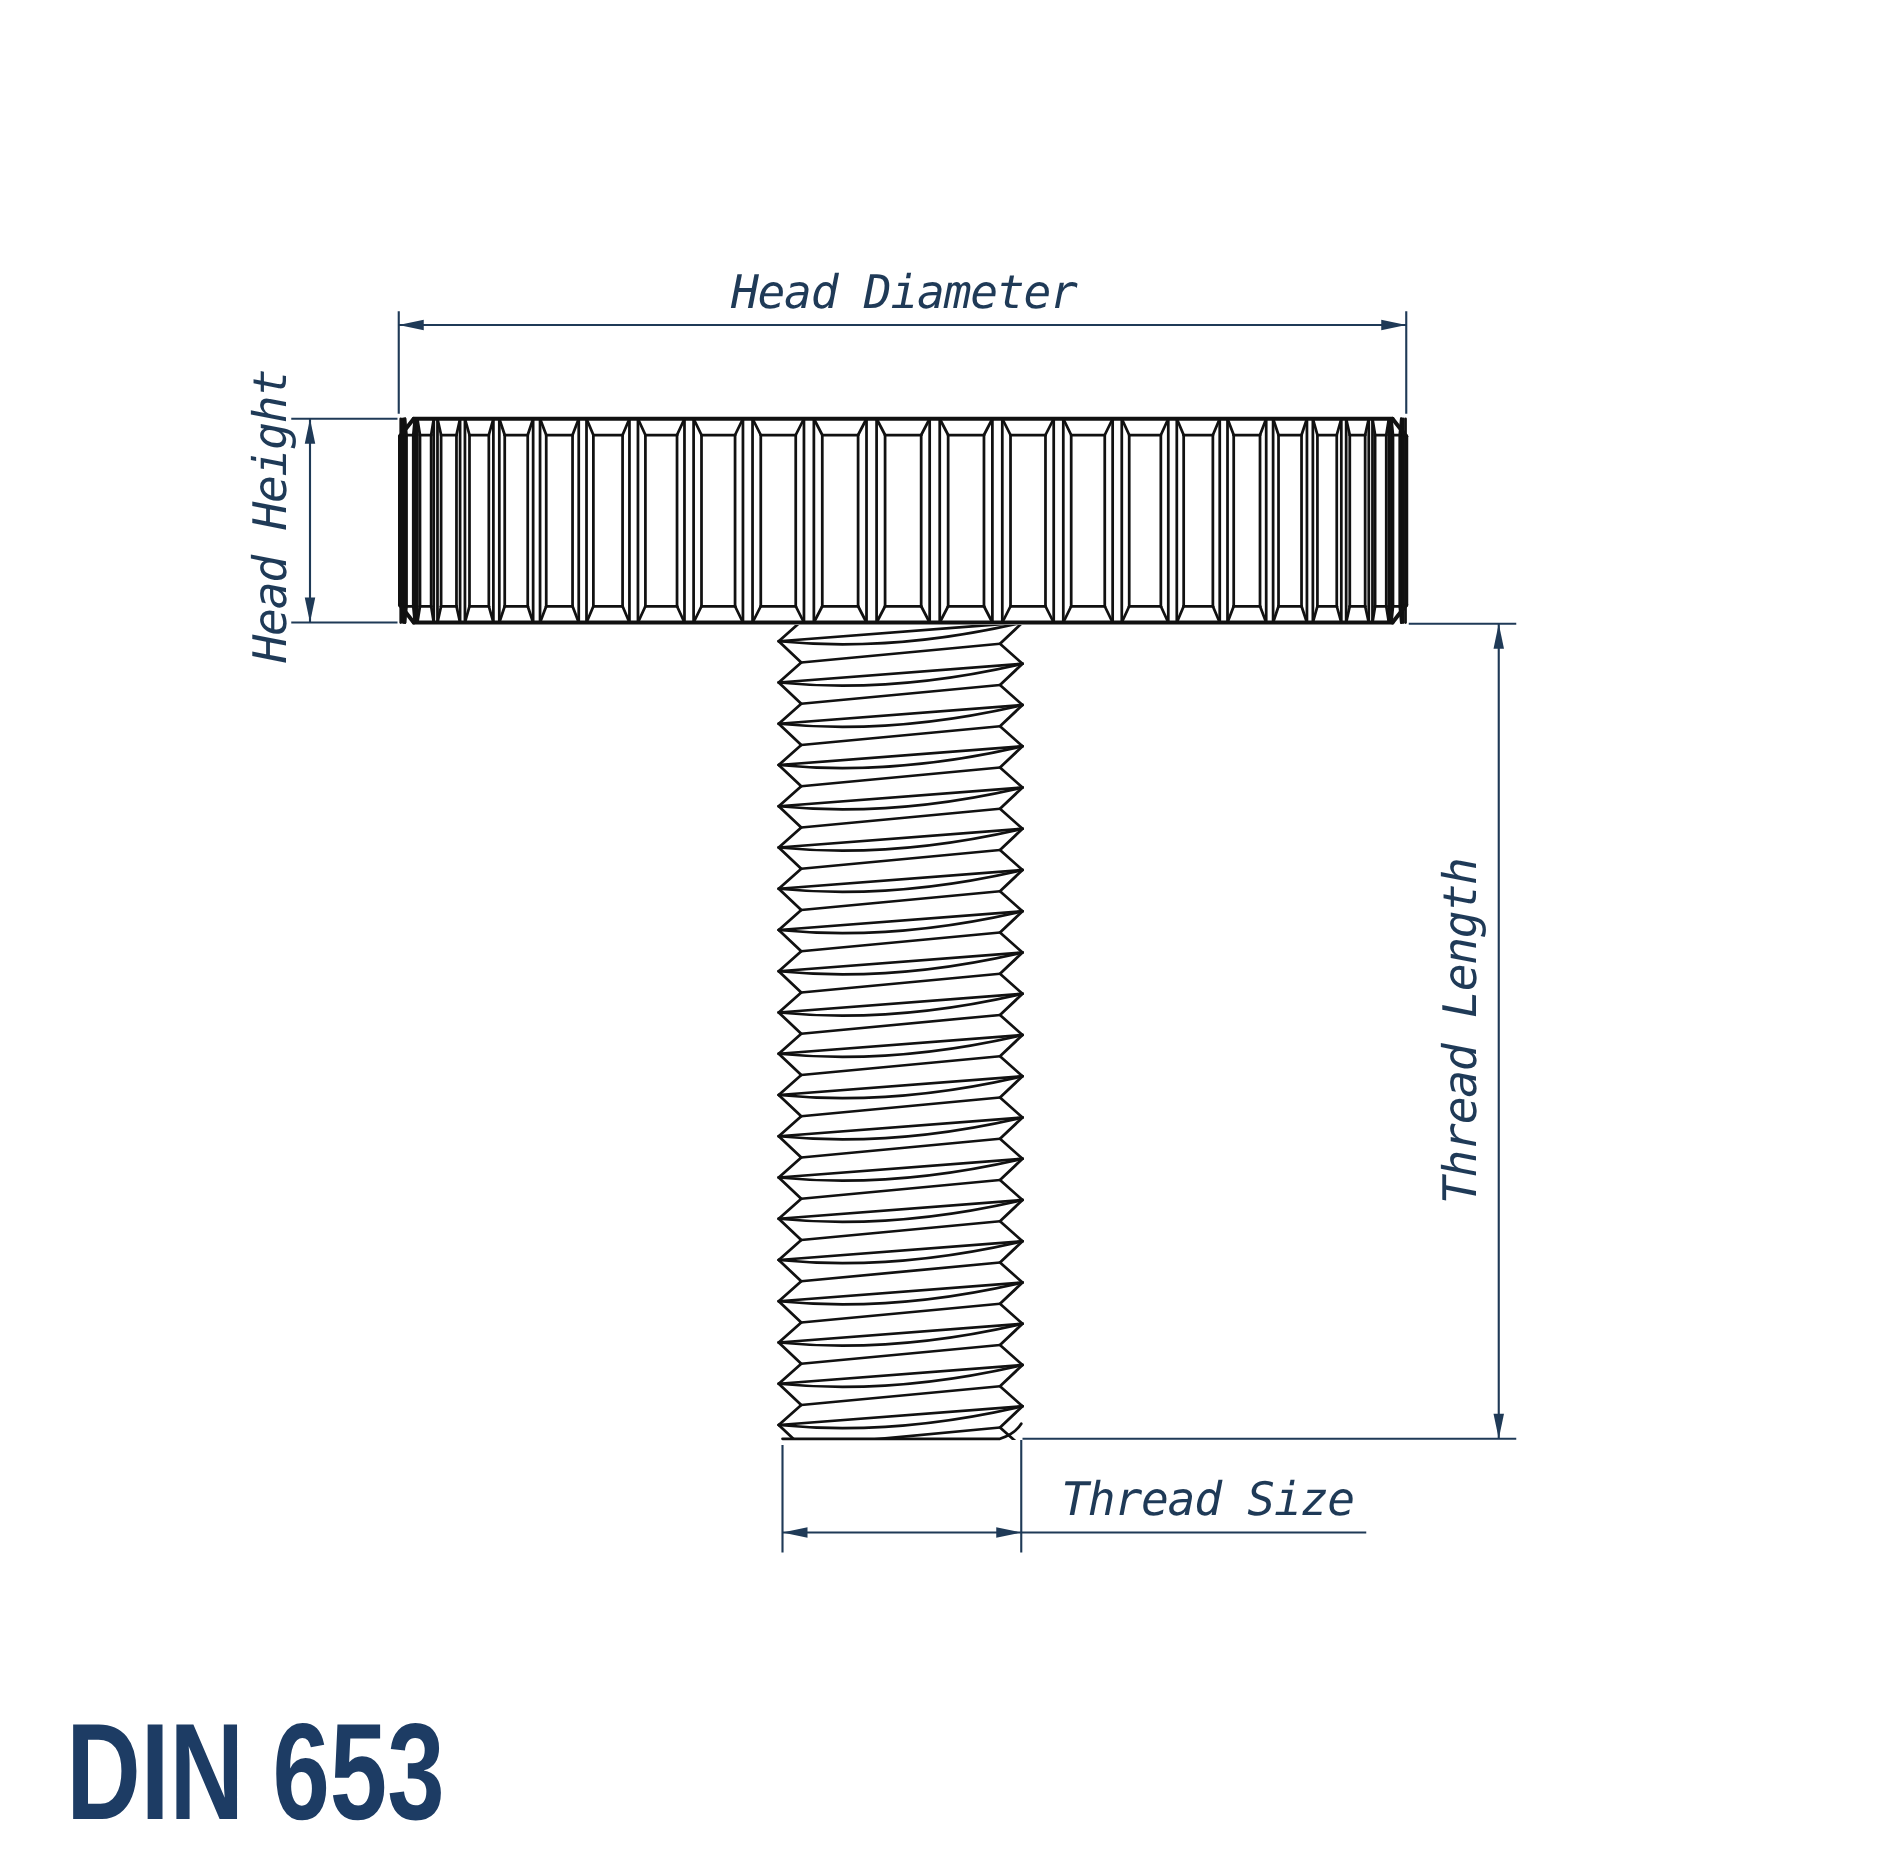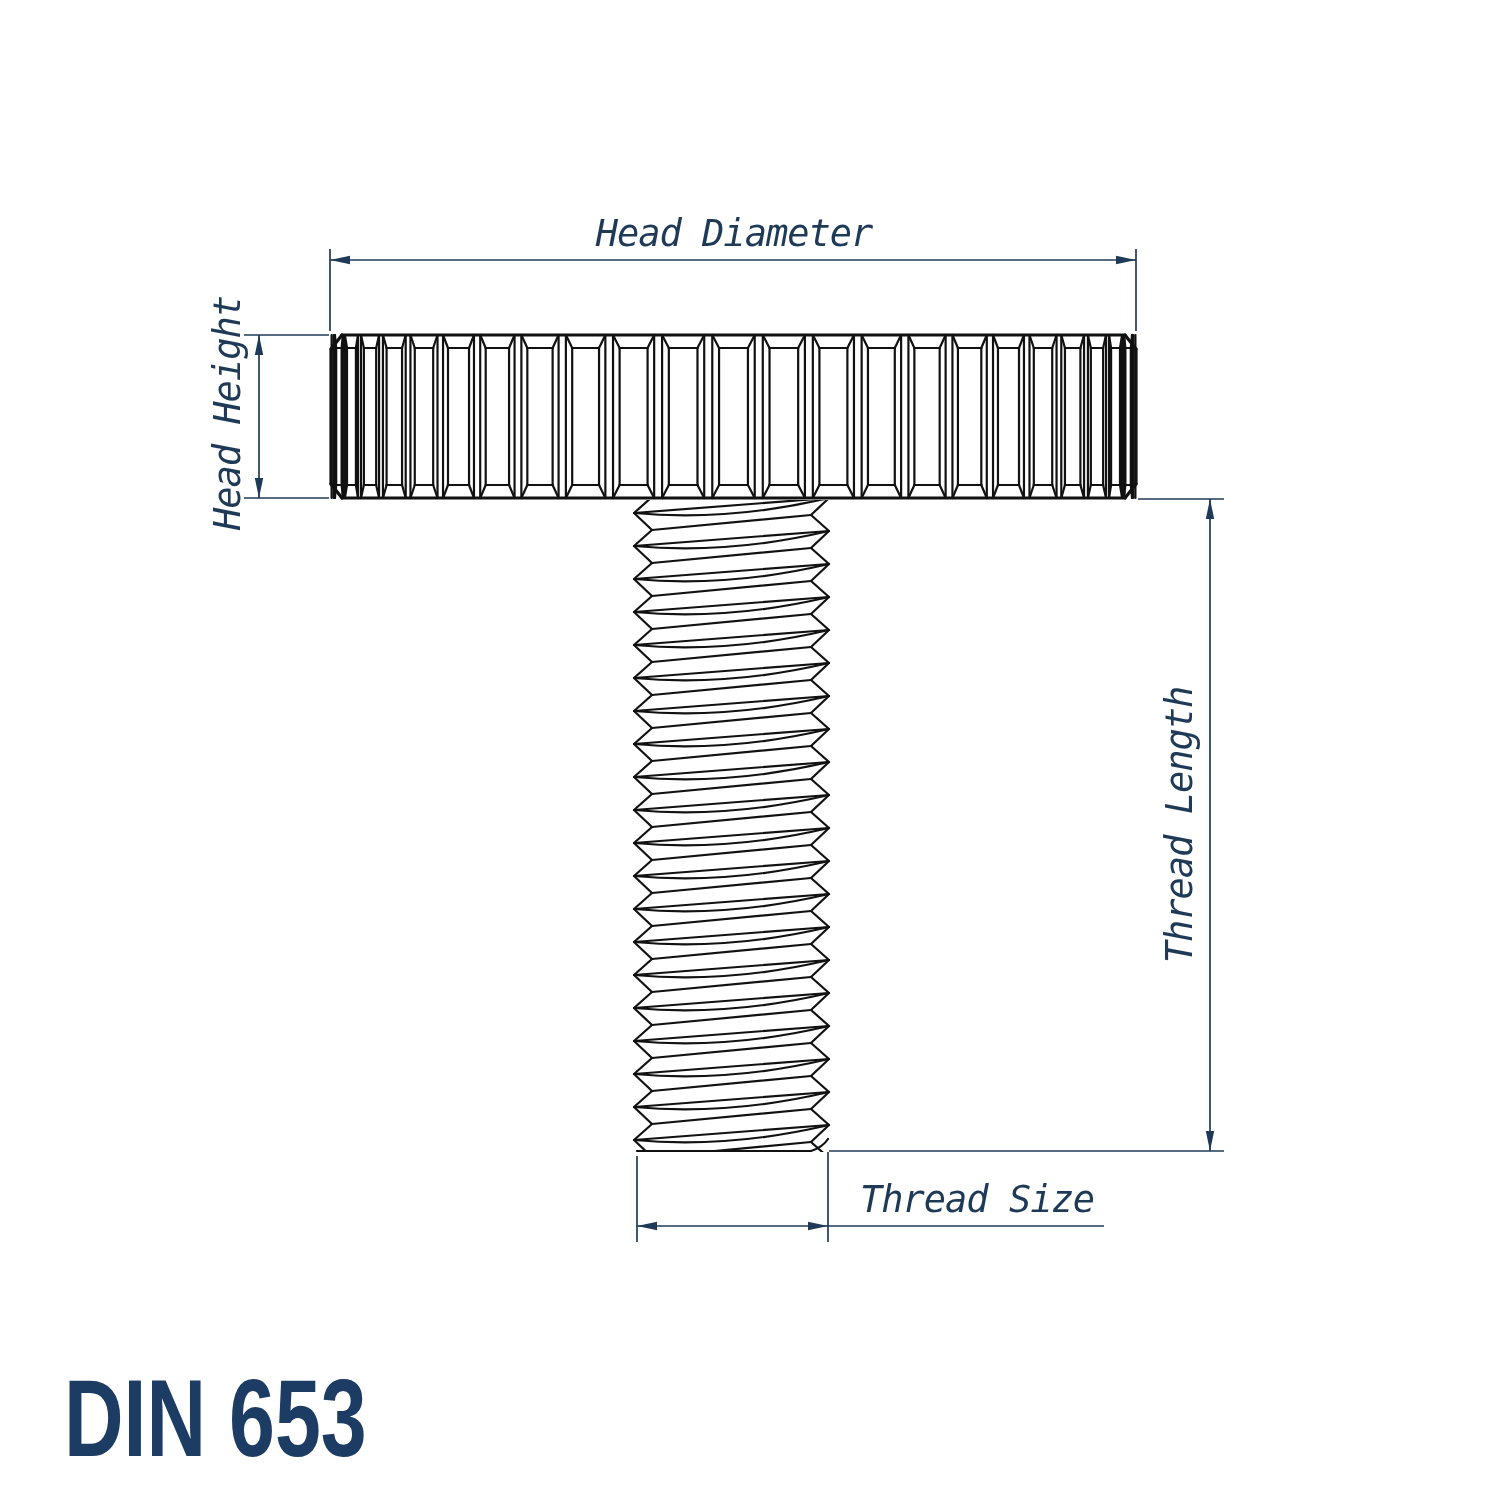--- a/index.html
+++ b/index.html
@@ -2,21 +2,20 @@
 <html style="--drawing_line: #111111; --dimension: #1f3a57; --title: #1d3c64; --background: #ffffff;"><head>
 <meta charset="utf-8">
 <style>
   html,body{margin:0;padding:0;background:#fff;}
   .canvas{
     position:relative;
     width:1335px;height:1500px;
     background:var(--background,#fff);
     overflow:hidden;
     font-family:"DejaVu Sans Mono", monospace;
-    margin-left:11px;
   }
   svg{position:absolute;left:0;top:0;}
   .drawline{stroke:var(--drawing_line,#111);stroke-width:2.2;fill:none;stroke-linejoin:round;stroke-linecap:round;}
   .outline{stroke:var(--drawing_line,#111);stroke-width:3.2;fill:none;stroke-linejoin:round;stroke-linecap:round;}
   .dimline{stroke:var(--dimension,#1f3a57);stroke-width:1.7;fill:none;}
   .dimarrow{fill:var(--dimension,#1f3a57);stroke:none;}
   .dimtext{
     fill:var(--dimension,#1f3a57);
     font-family:"DejaVu Sans Mono", monospace;
     font-style:italic;

